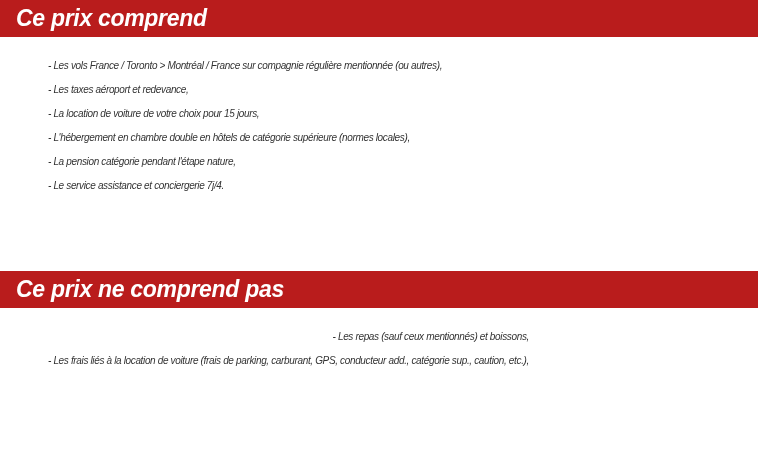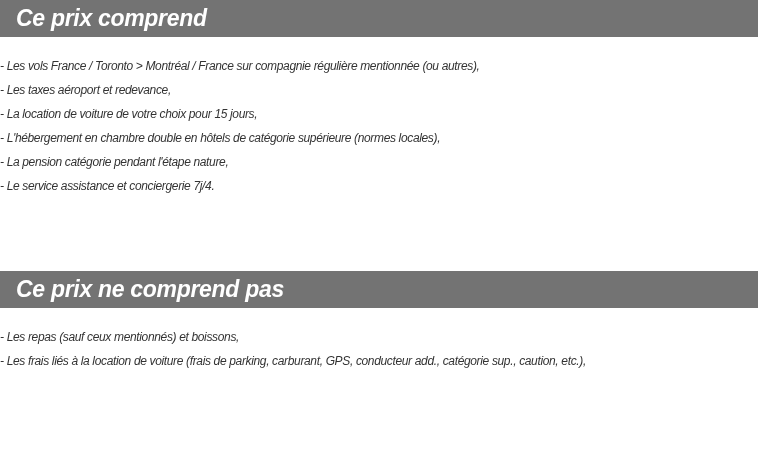--- a/index.html
+++ b/index.html
@@ -12,21 +12,21 @@
       height: 460px;
       overflow: hidden;
       position: relative;
       font-family: "Liberation Sans", "DejaVu Sans", sans-serif;
     }
     .section-header {
       position: absolute;
       left: 0;
       width: 758px;
       height: 37px;
-      background: #737373;
+      background: #b91c1c;
       box-sizing: border-box;
       padding-left: 16px;
       display: flex;
       align-items: center;
     }
     .section-header h2 {
       margin: 0;
       color: #ffffff;
       font-style: italic;
       font-weight: bold;
@@ -37,29 +37,30 @@
     #header-included { top: 0; }
     #header-excluded { top: 271px; }
     .item-list {
       position: absolute;
       left: 0;
       margin: 0;
       padding: 0;
       list-style: none;
     }
     #list-included { top: 54px; }
-    #list-excluded { top: 325px; }
+    #list-excluded { top: 325px; text-align: right; }
     .item-list li {
       height: 24px;
       line-height: 24px;
-      font-size: 12px;
+      font-size: 10px;
       font-style: italic;
       color: #333333;
       white-space: nowrap;
       letter-spacing: -0.35px;
+      margin-left: 48px;
     }
   </style>
 </head>
 <body>
 
 <div class="section-header" id="header-included">
   <h2>Ce prix comprend</h2>
 </div>
 
 <ul class="item-list" id="list-included">

